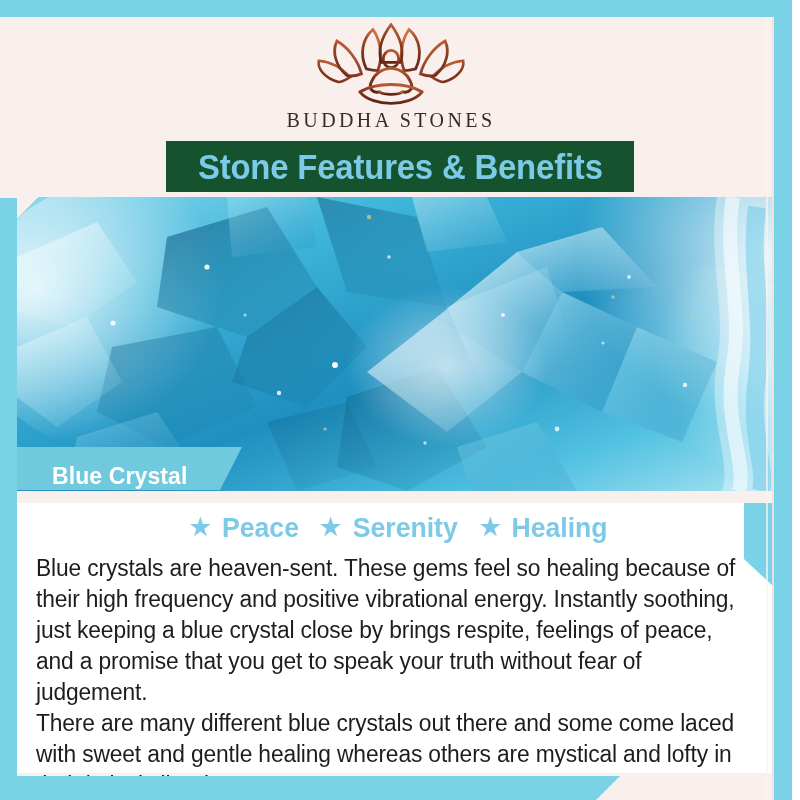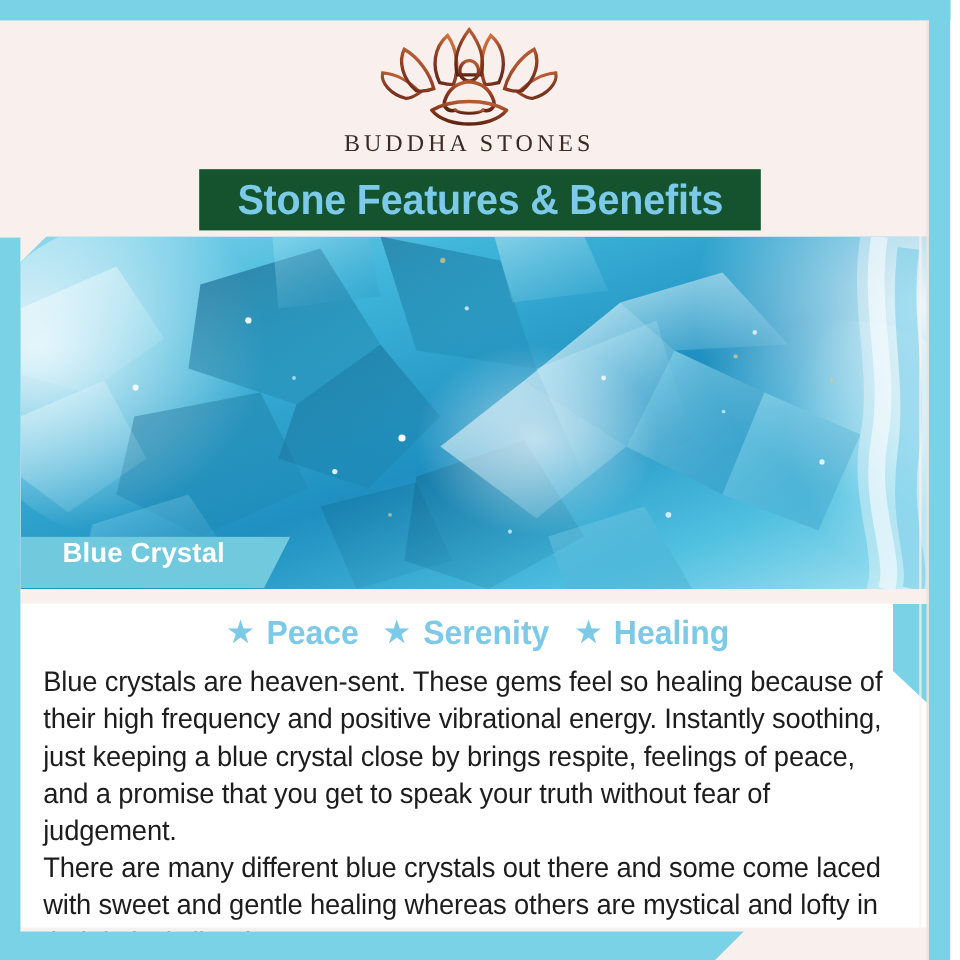--- a/index.html
+++ b/index.html
@@ -126,21 +126,21 @@
   
   .stone-tag {
     position: absolute;
     top: 447px;
     left: 17px;
     width: 225px;
     height: 43px;
     background: #71c9de;
     clip-path: polygon(0 0, 100% 0, calc(100% - 22px) 100%, 0 100%);
     display: flex;
-    align-items: flex-start;
+    align-items: flex-end;
   }
   .stone-tag-text {
     margin-left: 35px;
     color: #ffffff;
     font-size: 23px;
     font-weight: bold;
     letter-spacing: 0.1px;
     white-space: nowrap;
   }
 

